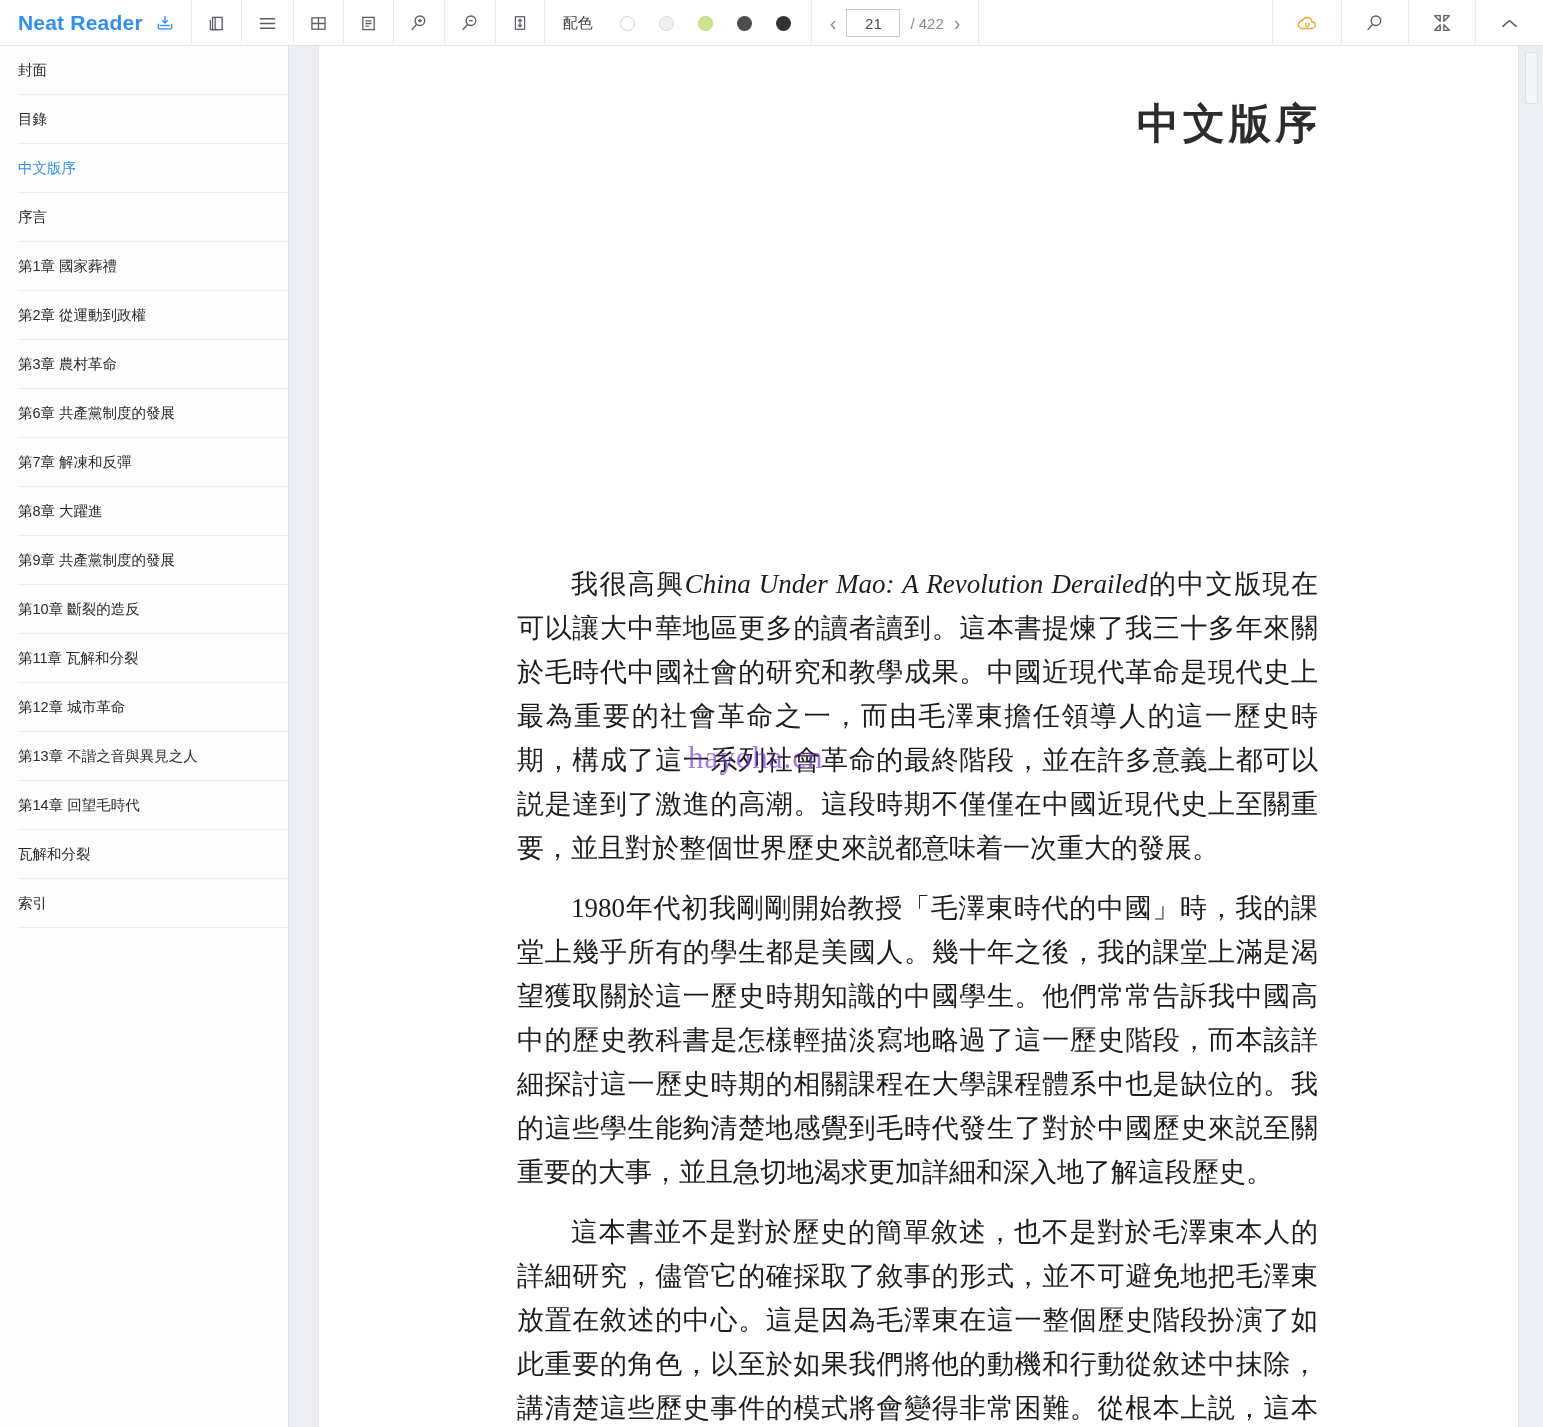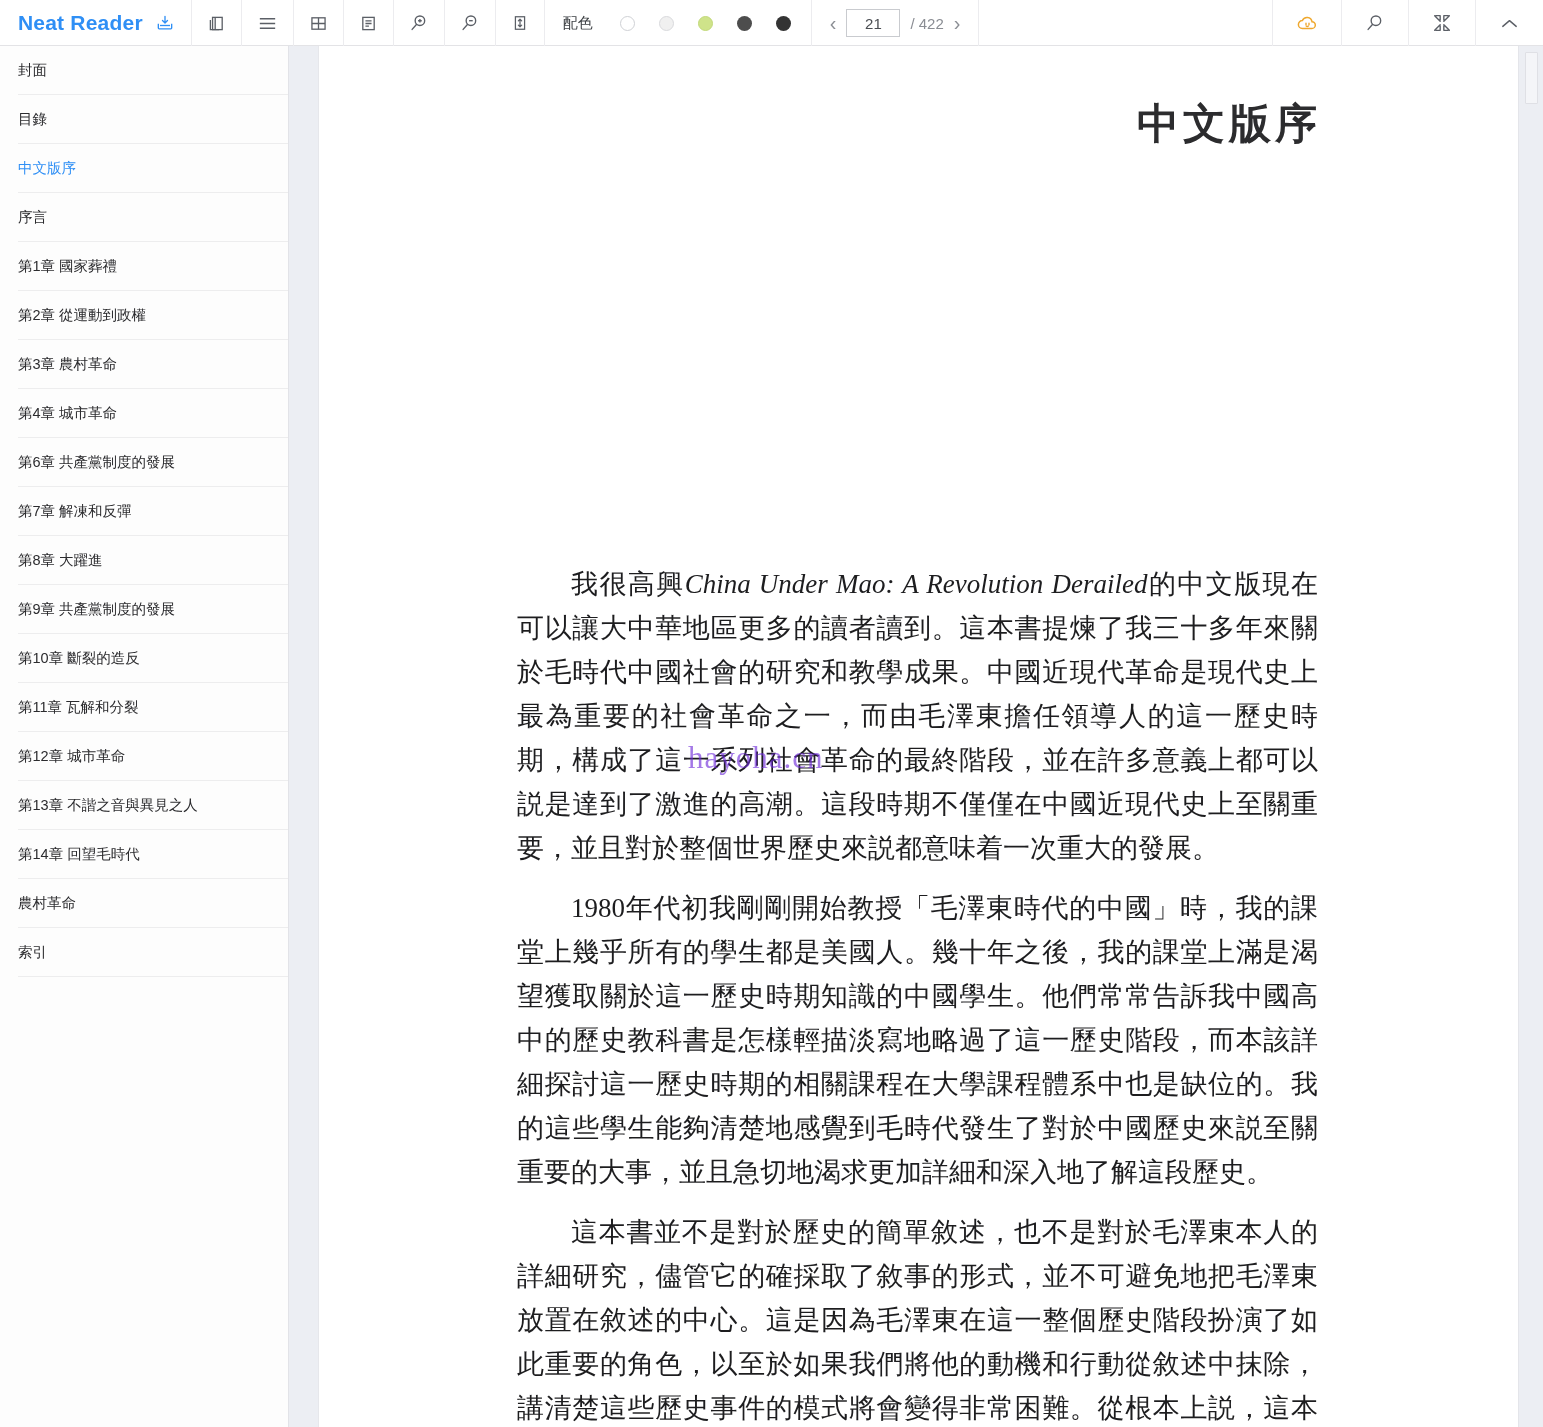--- a/index.html
+++ b/index.html
@@ -277,31 +277,30 @@
 </div>
 
 <div id="sidebar">
   <div class="toc-item">封面</div>
   <div class="toc-item">目錄</div>
   <div class="toc-item active">中文版序</div>
   <div class="toc-item">序言</div>
   <div class="toc-item">第1章 國家葬禮</div>
   <div class="toc-item">第2章 從運動到政權</div>
   <div class="toc-item">第3章 農村革命</div>
-  <div class="toc-item">第4章 城市革命</div>
   <div class="toc-item">第6章 共產黨制度的發展</div>
   <div class="toc-item">第7章 解凍和反彈</div>
   <div class="toc-item">第8章 大躍進</div>
   <div class="toc-item">第9章 共產黨制度的發展</div>
   <div class="toc-item">第10章 斷裂的造反</div>
   <div class="toc-item">第11章 瓦解和分裂</div>
   <div class="toc-item">第12章 城市革命</div>
   <div class="toc-item">第13章 不諧之音與異見之人</div>
   <div class="toc-item">第14章 回望毛時代</div>
-  <div class="toc-item">農村革命</div>
+  <div class="toc-item">瓦解和分裂</div>
   <div class="toc-item">索引</div>
 </div>
 
 <div id="side-track"></div>
 
 <div id="content">
   <div id="page-title">中文版序</div>
 
   <div id="body-text">
     <p><span>我很高興</span><i>China Under Mao: A Revolution Derailed</i><span>的中文版現在可以讓大中華地區更多的讀者讀到。這本書提煉了我三十多年來關於毛時代中國社會的研究和教學成果。中國近現代革命是現代史上最為重要的社會革命之一，而由毛澤東擔任領導人的這一歷史時期，構成了這一系列社會革命的最終階段，並在許多意義上都可以説是達到了激進的高潮。這段時期不僅僅在中國近現代史上至關重要，並且對於整個世界歷史來説都意味着一次重大的發展。</span></p>

